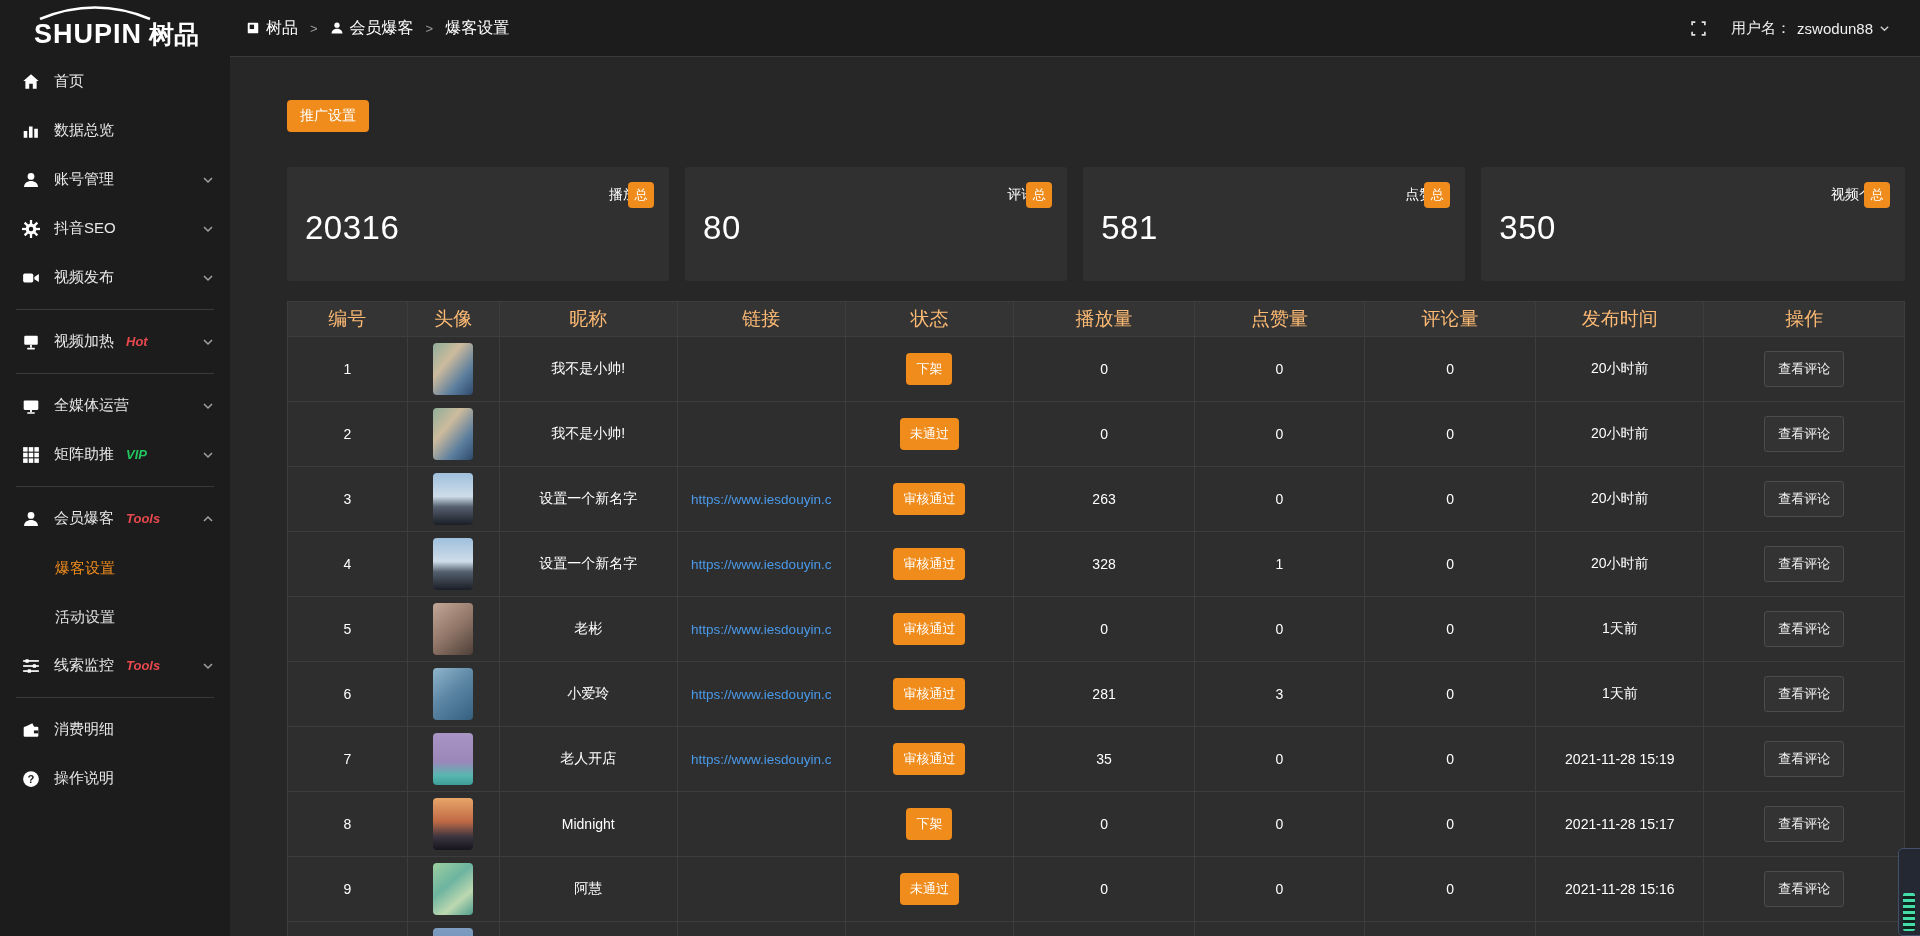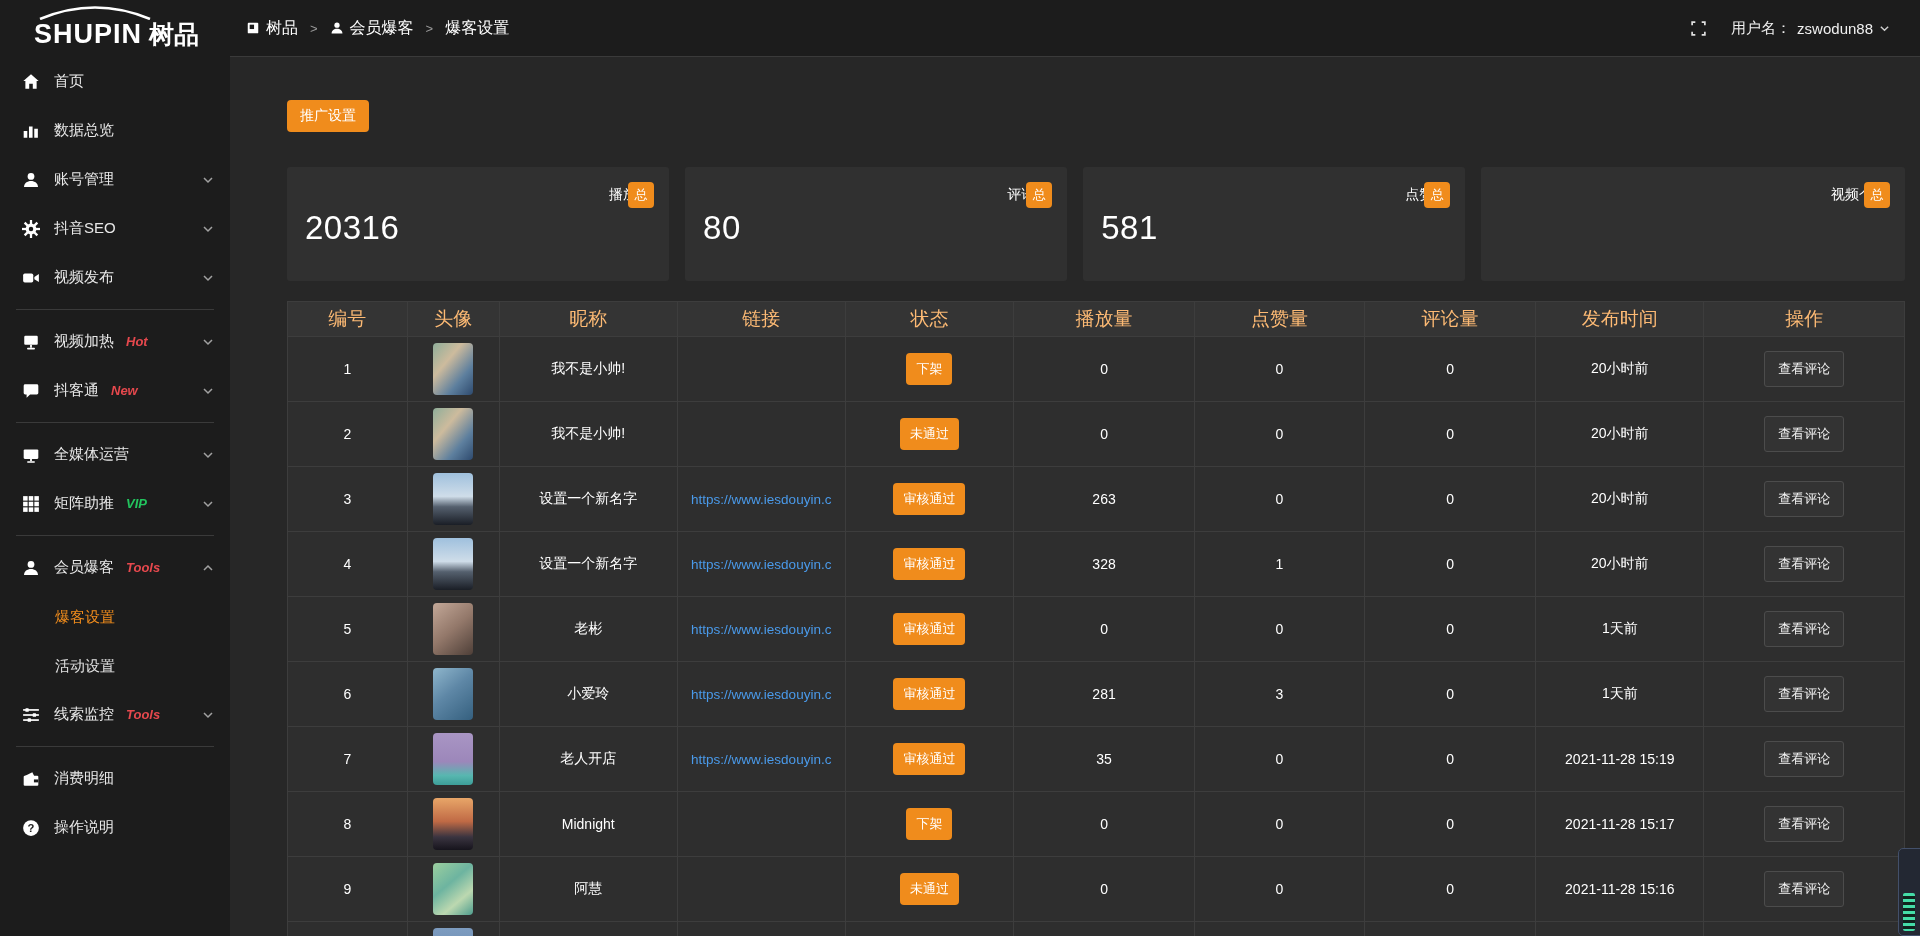--- a/index.html
+++ b/index.html
@@ -162,34 +162,20 @@
         <div class="menu-item">
           <span class="mi-icon">
             <svg width="18" height="18" viewBox="0 0 16 16" fill="#fff">
               <rect x="2" y="2.5" width="12" height="8" rx="1"></rect>
               <rect x="7.2" y="10.5" width="1.6" height="2.6"></rect>
               <rect x="4.5" y="13.1" width="7" height="1.5" rx=".7"></rect>
             </svg>
           </span>
           <span class="mi-label">视频加热</span>
           <span class="mi-badge" style="color:#e5484d">Hot</span>
-          <span class="mi-chevron">
-            <svg width="12" height="12" viewBox="0 0 12 12" fill="none" stroke="#b9b9b9" stroke-width="1.5" style="transform:none">
-              <path d="M2 4l4 4 4-4"></path>
-            </svg>
-          </span>
-        </div>
-        <div class="menu-item">
-          <span class="mi-icon">
-            <svg width="18" height="18" viewBox="0 0 16 16" fill="#fff">
-              <path d="M2.8 2h10.4A1.3 1.3 0 0 1 14.5 3.3v6.4a1.3 1.3 0 0 1-1.3 1.3H7.2l-3.1 3v-3H2.8a1.3 1.3 0 0 1-1.3-1.3V3.3A1.3 1.3 0 0 1 2.8 2z"></path>
-            </svg>
-          </span>
-          <span class="mi-label">抖客通</span>
-          <span class="mi-badge" style="color:#e5484d">New</span>
           <span class="mi-chevron">
             <svg width="12" height="12" viewBox="0 0 12 12" fill="none" stroke="#b9b9b9" stroke-width="1.5" style="transform:none">
               <path d="M2 4l4 4 4-4"></path>
             </svg>
           </span>
         </div>
         <div class="sb-divider"></div>
         <div class="menu-item">
           <span class="mi-icon">
             <svg width="18" height="18" viewBox="0 0 16 16" fill="#fff">
@@ -345,20 +331,21 @@
             <div class="stat-value">80</div>
             <div class="stat-badge" style="background:#f08c1c">总</div>
           </div>
           <div class="stat-card">
             <div class="stat-label">点赞数</div>
             <div class="stat-value">581</div>
             <div class="stat-badge" style="background:#f08c1c">总</div>
           </div>
           <div class="stat-card">
             <div class="stat-label">视频个数</div>
+            <div class="stat-value">350</div>
             <div class="stat-badge" style="background:#f08c1c">总</div>
           </div>
         </div>
       <div class="table-wrap">
         <table>
           <colgroup id="cols">
               <col style="width:7.4%">
               <col style="width:5.7%">
               <col style="width:11%">
               <col style="width:10.4%">

